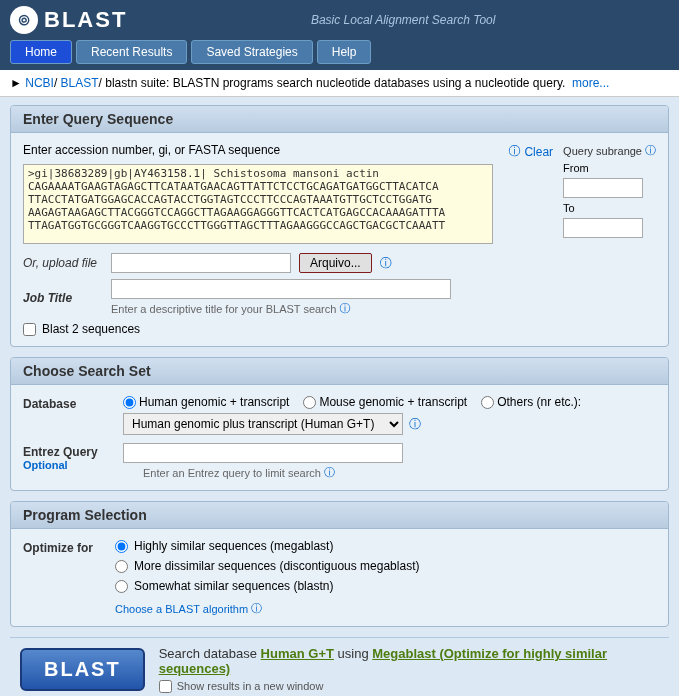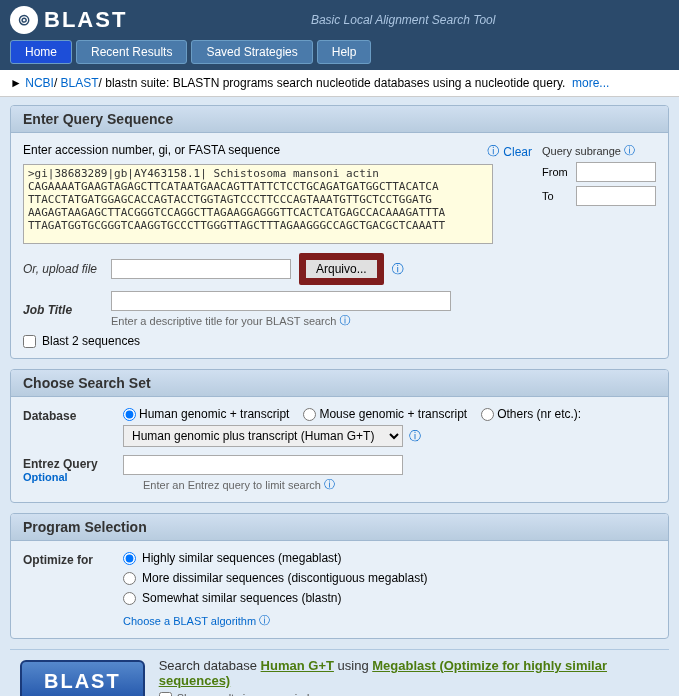--- a/index.html
+++ b/index.html
@@ -30,27 +30,27 @@
     .section-header { background: linear-gradient(to bottom, #d0dff0, #b8ccdf); padding: 5px 12px; border-radius: 3px 3px 0 0; border-bottom: 1px solid #a0b8d0; font-size: 14px; font-weight: bold; color: #333; }
     .section-body { padding: 10px 12px; }
 
     
     .query-row { display: flex; align-items: flex-start; gap: 10px; margin-bottom: 6px; }
     .clear-link { color: #0066cc; font-size: 12px; text-decoration: none; cursor: pointer; }
     .query-textarea { width: 470px; height: 80px; font-family: monospace; font-size: 11px; border: 1px solid #aaa; background: #fffde0; color: #333; resize: none; padding: 2px 4px; }
     .query-subrange { display: flex; flex-direction: column; gap: 4px; font-size: 12px; }
     .query-subrange .subrange-label { color: #333; font-weight: normal; font-size: 11px; }
     .subrange-input { width: 80px; border: 1px solid #aaa; padding: 2px 4px; font-size: 12px; }
-    .subrange-row { display: flex; align-items: center; gap: 4px; }
+    .subrange-row { display: flex; gap: 4px; flex-direction: column; }
 
     
     .form-row { display: flex; align-items: center; gap: 8px; margin-bottom: 6px; }
     .form-label { width: 80px; font-size: 12px; color: #333; font-weight: bold; font-style: italic; }
     .upload-input { width: 180px; border: 1px solid #aaa; padding: 2px 4px; font-size: 12px; }
-    .upload-btn { padding: 2px 10px; font-size: 12px; border: 7px solid #7f1d1d; background: #e0e0e0; border-radius: 2px; cursor: pointer; }
+    .upload-btn { padding: 2px 10px; font-size: 12px; border: 1px solid #7f1d1d; background: #e0e0e0; border-radius: 2px; cursor: pointer; }
     .help-icon { color: #0066cc; font-size: 12px; cursor: pointer; }
     .job-input { width: 340px; border: 1px solid #aaa; padding: 2px 4px; font-size: 12px; }
     .hint-text { font-size: 11px; color: #666; margin-top: 2px; }
 
     
     .blast2-row { display: flex; align-items: center; gap: 6px; margin-top: 4px; font-size: 12px; }
 
     
     .db-row { display: flex; align-items: flex-start; gap: 10px; margin-bottom: 8px; }
     .db-label { width: 90px; font-size: 12px; color: #333; font-weight: bold; padding-top: 2px; }
@@ -61,21 +61,21 @@
     .db-select { width: 280px; font-size: 12px; padding: 2px 4px; border: 1px solid #aaa; }
 
     .entrez-row { display: flex; align-items: flex-start; gap: 10px; }
     .entrez-label { width: 90px; }
     .entrez-label .main { font-size: 12px; font-weight: bold; color: #333; }
     .entrez-label .sub { font-size: 11px; color: #0066cc; }
     .entrez-input { width: 280px; border: 1px solid #aaa; padding: 2px 4px; font-size: 12px; }
     .entrez-hint { font-size: 11px; color: #666; margin-top: 2px; }
 
     
-    .optimize-row { display: flex; align-items: flex-start; gap: 10px; }
+    .optimize-row { display: flex; align-items: flex-start; gap: 2px; }
     .optimize-label { width: 90px; font-size: 12px; font-weight: bold; color: #333; padding-top: 2px; }
     .optimize-options { display: flex; flex-direction: column; gap: 6px; }
     .radio-opt { display: flex; align-items: center; gap: 6px; font-size: 12px; }
     .algo-link { color: #0066cc; font-size: 11px; text-decoration: none; cursor: pointer; margin-top: 2px; }
 
     
     .blast-bar { background: #dce8f4; padding: 8px 10px; display: flex; align-items: center; gap: 14px; border-top: 1px solid #b0c8e0; margin-bottom: 0; }
     .blast-submit-btn { background: linear-gradient(to bottom, #5588cc, #2255aa); color: #fff; font-size: 20px; font-weight: bold; padding: 8px 22px; border: 2px solid #1a3a7a; border-radius: 6px; cursor: pointer; letter-spacing: 2px; }
     .blast-search-text { font-size: 13px; color: #333; flex: 1; }
     .blast-search-text a { color: #4d7c0f; font-weight: bold; }

